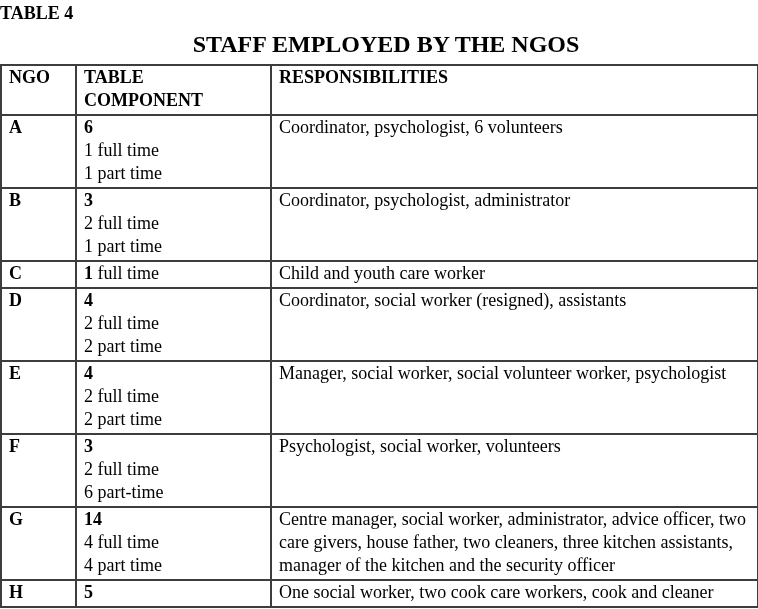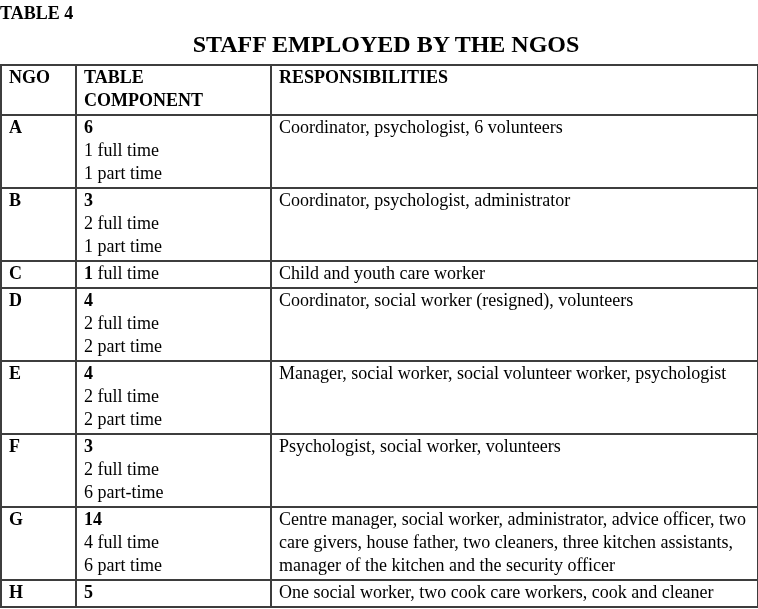--- a/index.html
+++ b/index.html
@@ -110,21 +110,21 @@
           </td>
           <td class="resp-cell">Child and youth care worker</td>
         </tr>
         <tr>
           <td class="ngo-cell">D</td>
           <td class="staff-cell">
             <div class="staff-line"><b>4</b></div>
             <div class="staff-line">2 full time</div>
             <div class="staff-line">2 part time</div>
           </td>
-          <td class="resp-cell">Coordinator, social worker (resigned), volunteers</td>
+          <td class="resp-cell">Coordinator, social worker (resigned), assistants</td>
         </tr>
         <tr>
           <td class="ngo-cell">E</td>
           <td class="staff-cell">
             <div class="staff-line"><b>4</b></div>
             <div class="staff-line">2 full time</div>
             <div class="staff-line">2 part time</div>
           </td>
           <td class="resp-cell">Manager, social worker, social volunteer worker, psychologist</td>
         </tr>
@@ -135,21 +135,21 @@
             <div class="staff-line">2 full time</div>
             <div class="staff-line">6 part-time</div>
           </td>
           <td class="resp-cell">Psychologist, social worker, volunteers</td>
         </tr>
         <tr>
           <td class="ngo-cell">G</td>
           <td class="staff-cell">
             <div class="staff-line"><b>14</b></div>
             <div class="staff-line">4 full time</div>
-            <div class="staff-line">6 part time</div>
+            <div class="staff-line">4 part time</div>
           </td>
           <td class="resp-cell">Centre manager, social worker, administrator, advice officer, two care givers, house father, two cleaners, three kitchen assistants, manager of the kitchen and the security officer</td>
         </tr>
         <tr>
           <td class="ngo-cell">H</td>
           <td class="staff-cell">
             <div class="staff-line"><b>5</b></div>
           </td>
           <td class="resp-cell">One social worker, two cook care workers, cook and cleaner</td>
         </tr>

